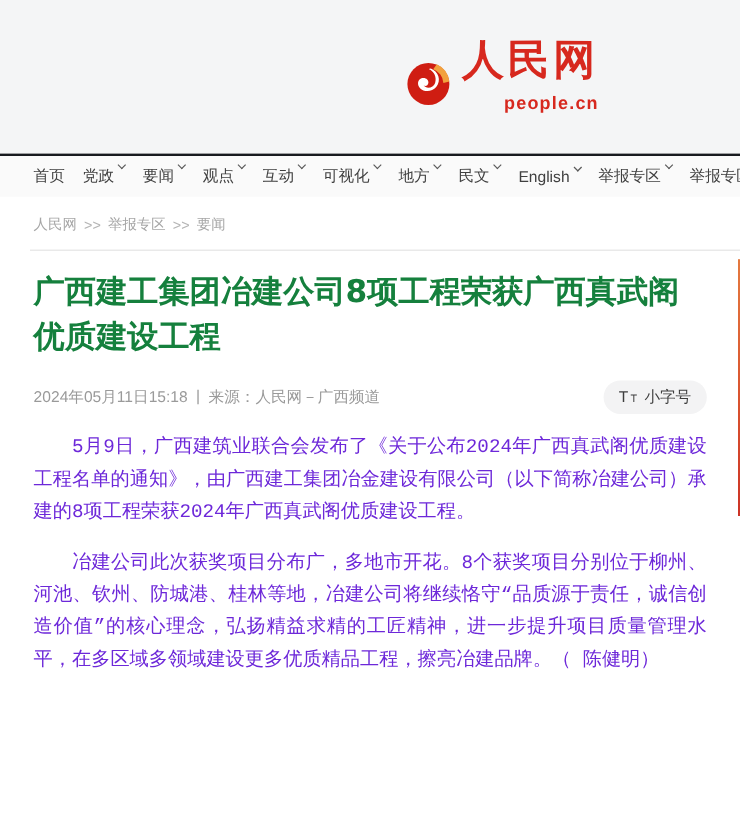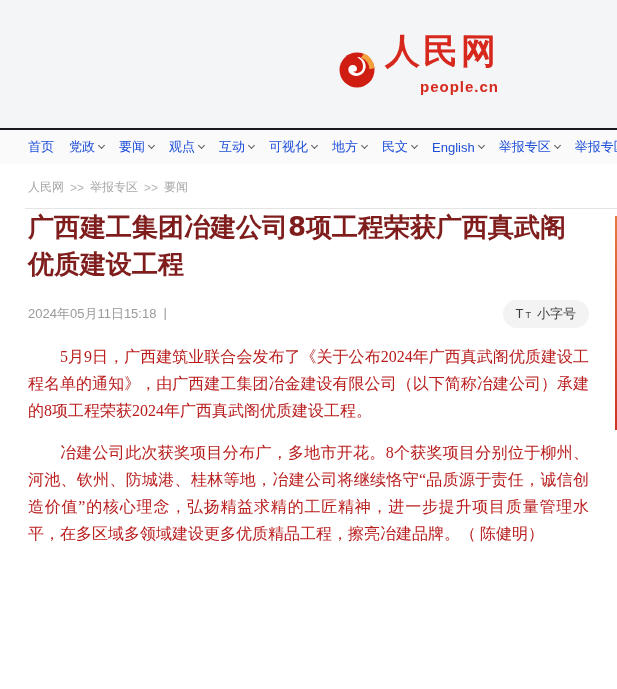--- a/index.html
+++ b/index.html
@@ -25,65 +25,66 @@
 
   
   .navbar {
     height: 36px; background: #fafafa;
     border-top: 2px solid #181a1f;
     display: flex; align-items: center;
     padding-left: 28px; gap: 15px;
     white-space: nowrap; overflow: hidden;
   }
   .nav-item {
-    font-size: 13px; color: #1d4ed8; text-decoration: none;
-    display: inline-flex; align-items: center; gap: 4px; cursor: pointer;
+    font-size: 13px; color: #404040; text-decoration: none;
+    display: inline-flex; align-items: flex-start; gap: 4px; cursor: pointer;
   }
   .caret {
     width: 5px; height: 5px; display: inline-block;
     border-right: 1px solid #5a5a5a; border-bottom: 1px solid #5a5a5a;
     transform: rotate(45deg); margin-top: -3px;
   }
 
   
   .breadcrumb {
     padding: 15px 28px 12px 28px; font-size: 12px; color: #a6a6a6;
     display: flex; gap: 6px; align-items: center;
   }
   .breadcrumb a { color: #a6a6a6; text-decoration: none; cursor: pointer; }
   .crumb-sep { color: #b5b5b5; }
 
   .divider { border: none; border-top: 1px solid #e4e4e4; margin: 0 0 0 25px; }
 
   
   .article { padding: 0 28px; }
   .title {
-    font-size: 26px; line-height: 37px; font-weight: bold; color: #7f1d1d;
+    margin-top: 17px;
+    font-size: 26px; line-height: 37px; font-weight: bold; color: #15803d;
     font-family: "DejaVu Sans", sans-serif;
   }
   .meta-row {
     margin-top: 17px;
     display: flex; justify-content: space-between; align-items: center;
   }
   .meta { font-size: 13px; color: #9a9a9a; display: flex; align-items: flex-start; gap: 7px; }
   .font-size-btn {
     background: #f3f3f4; border: none; border-radius: 14px;
     padding: 5px 13px; font-size: 13px; color: #3d3d3d; cursor: pointer;
     display: inline-flex; align-items: baseline; gap: 2px;
     font-family: "Liberation Sans", sans-serif;
   }
   .t-big { font-size: 13px; color: #3d3d3d; }
   .t-small { font-size: 9px; color: #3d3d3d; margin-right: 4px; }
 
   .body-text { margin-top: 15px; }
   .para {
-    font-size: 16px; line-height: 27px; color: #b91c1c;
+    font-size: 16px; line-height: 27px; color: #6d28d9;
     text-indent: 2em; text-align: justify;
     margin-bottom: 15px;
-    font-family: Liberation Serif, serif;
+    font-family: Liberation Mono, monospace;
   }
 
   
   .edge-line {
     position: absolute; right: 0; top: 216px; width: 2px; height: 214px;
     background: linear-gradient(180deg, #e4793f 0%, #d9532f 55%, #cc3326 100%);
   }
 </style>
 </head>
 <body>
@@ -162,20 +163,21 @@
 
   <hr class="divider">
 
   <main class="article">
     <h1 class="title">广西建工集团冶建公司8项工程荣获广西真武阁优质建设工程</h1>
 
     <div class="meta-row">
       <div class="meta">
         <span>2024年05月11日15:18</span>
         <span>|</span>
+        <span>来源：人民网－广西频道</span>
       </div>
       <button class="font-size-btn">
         <span class="t-big">T</span>
           <span class="t-small">T</span>
         <span>小字号</span>
       </button>
     </div>
 
     <div class="body-text">
       <p class="para">5月9日，广西建筑业联合会发布了《关于公布2024年广西真武阁优质建设工程名单的通知》，由广西建工集团冶金建设有限公司（以下简称冶建公司）承建的8项工程荣获2024年广西真武阁优质建设工程。</p>

